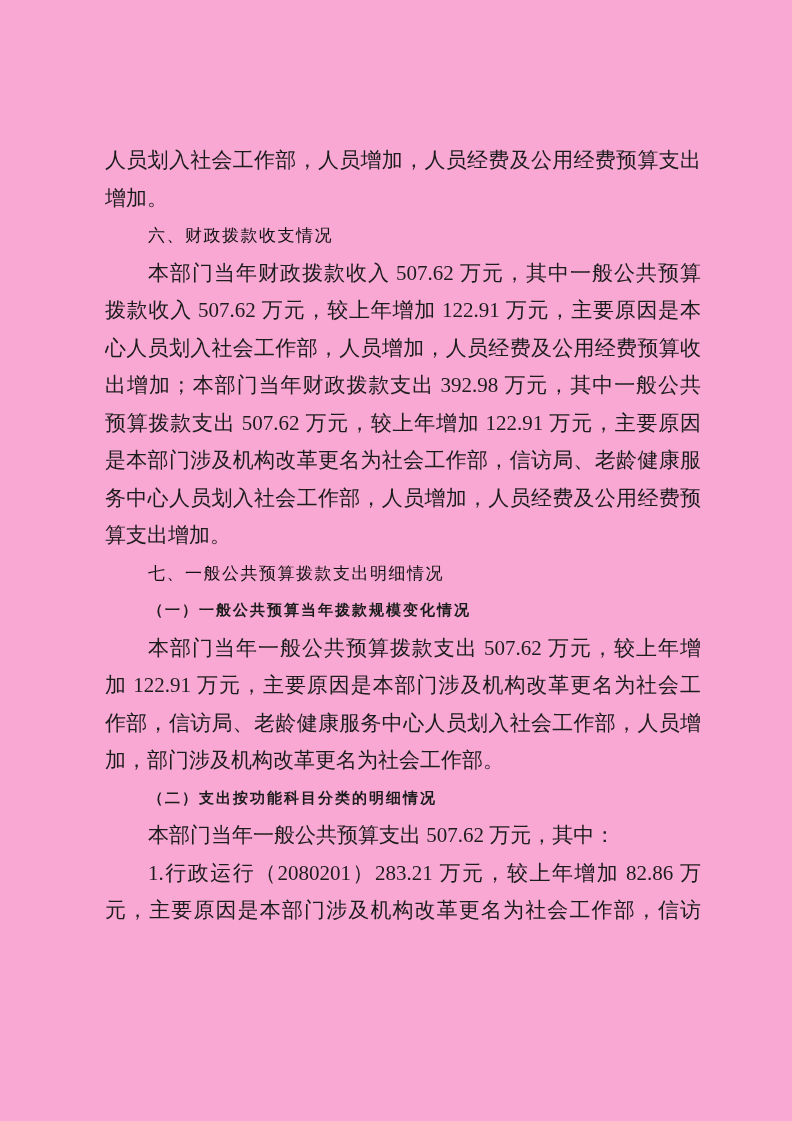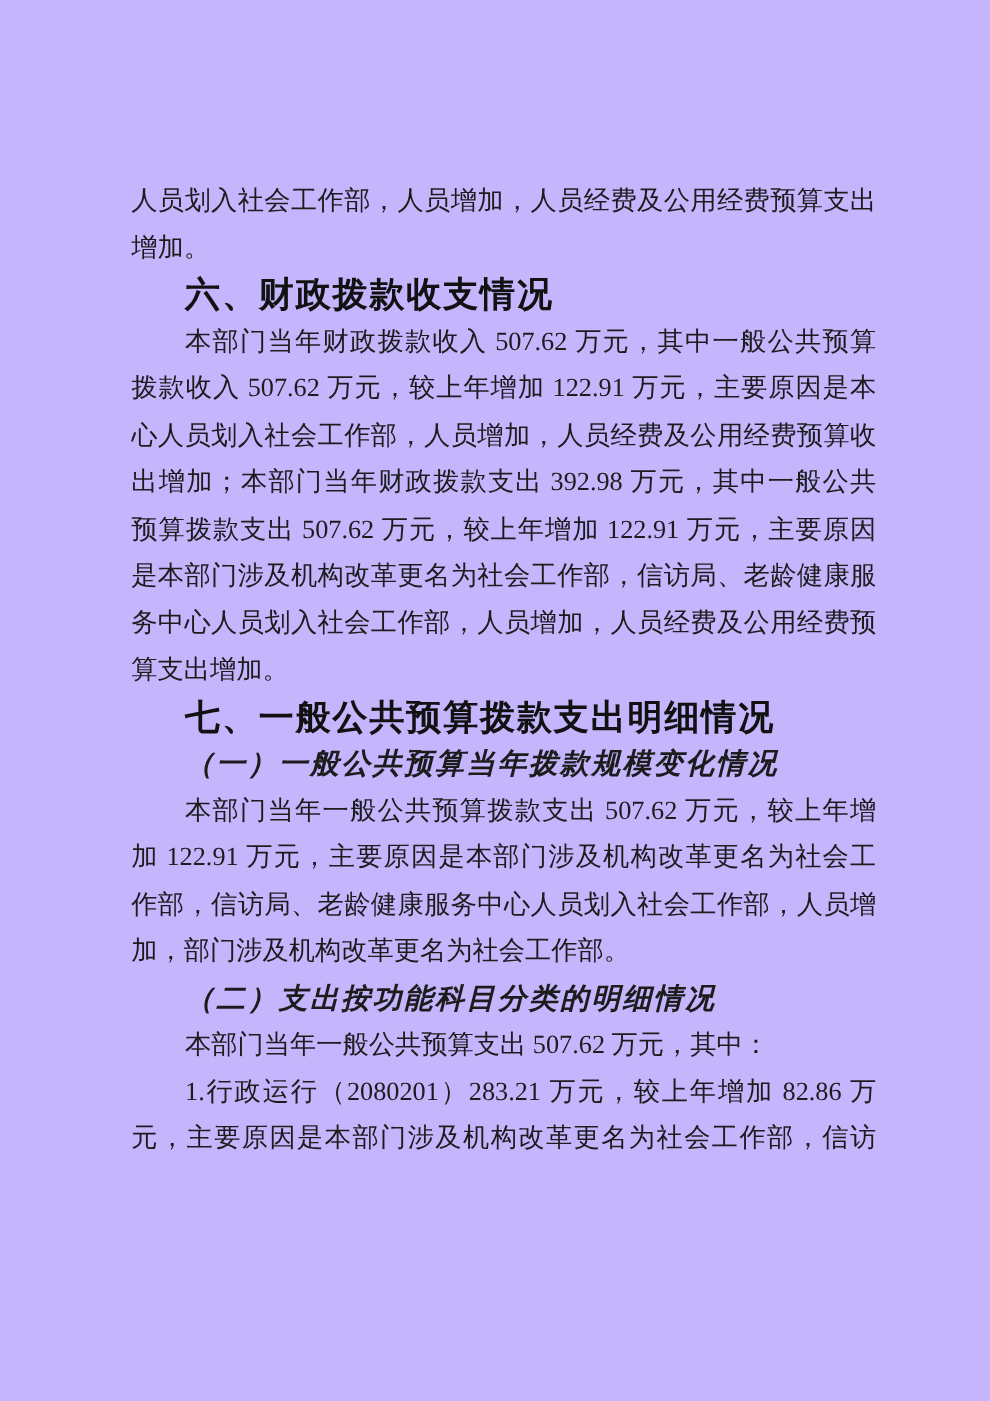--- a/index.html
+++ b/index.html
@@ -1,21 +1,21 @@
 <!DOCTYPE html>
 <html><head>
 <meta charset="utf-8">
 <style>
   * { margin: 0; padding: 0; box-sizing: border-box; }
   html, body { background: #ffffff; }
   .page {
     position: relative;
     width: 792px;
     height: 1121px;
-    background: #c4b5fd;
+    background: #f9a8d4;
     overflow: hidden;
     font-family: "Liberation Serif", "DejaVu Serif", serif;
   }
   .text-block {
     position: absolute;
     left: 105px;
     top: 142px;
     width: 596px;
   }
   .line {
@@ -28,29 +28,28 @@
   }
   .line.justify {
     text-align: justify;
     text-align-last: justify;
   }
   .line.indent {
     text-indent: 43px;
   }
   .line.heading {
     font-family: "Liberation Sans", "DejaVu Sans", sans-serif;
-    font-weight: 700;
-    font-size: 28px;
+    font-weight: 400;
+    font-size: 17px;
     letter-spacing: 1.5px;
     color: #111111;
   }
   .line.subheading {
-    font-style: italic;
     font-weight: 600;
-    font-size: 23px;
+    font-size: 15px;
     letter-spacing: 2px;
     color: #1c1c1c;
   }
   .b { font-weight: 400; }
 </style>
 </head>
 <body>
 
 <div class="page">
   <div class="text-block" id="doc-body">

